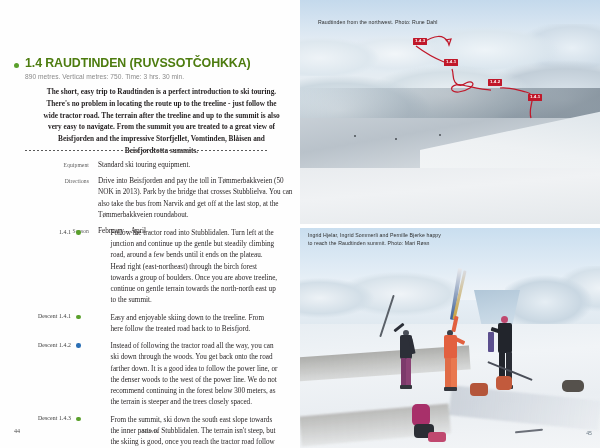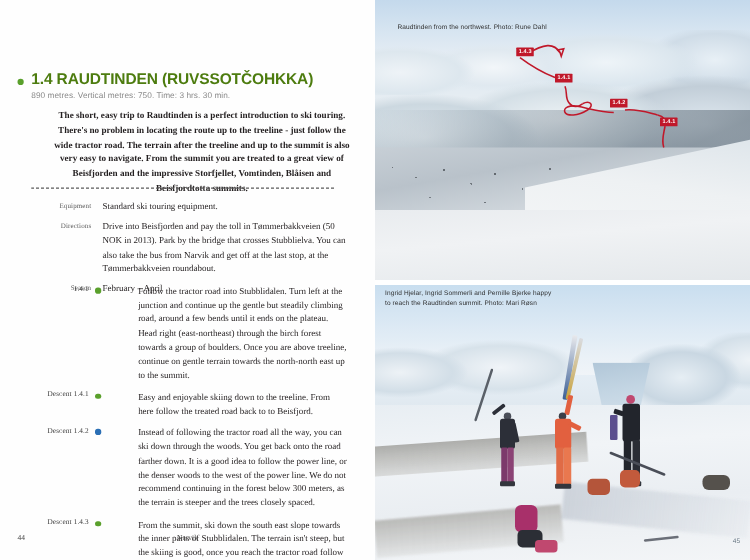--- a/index.html
+++ b/index.html
@@ -72,21 +72,21 @@
     position: absolute;
     left: 25px; top: 150px;
     width: 243px;
     height: 1px;
     background-image: repeating-linear-gradient(to right, #5a5a5a 0 2px, transparent 2px 4px);
   }
 
   
   .def-list {
     position: absolute;
-    left: 0px; top: 160px;
+    left: 16px; top: 160px;
     width: 300px;
   }
   .def-row {
     display: flex;
     margin-bottom: 5px;
   }
   .def-label {
     width: 82px;
     flex: 0 0 82px;
     text-align: right;

